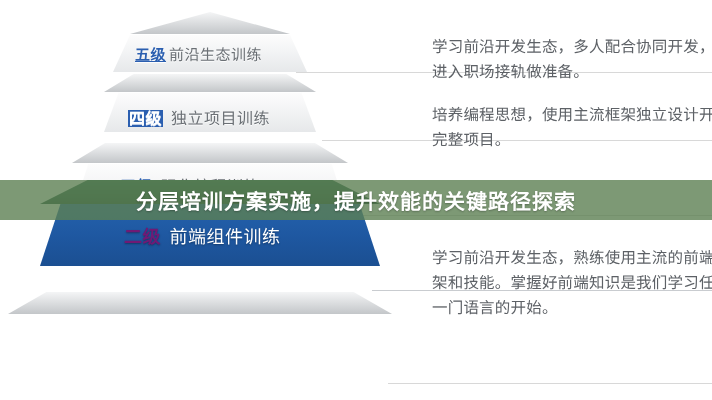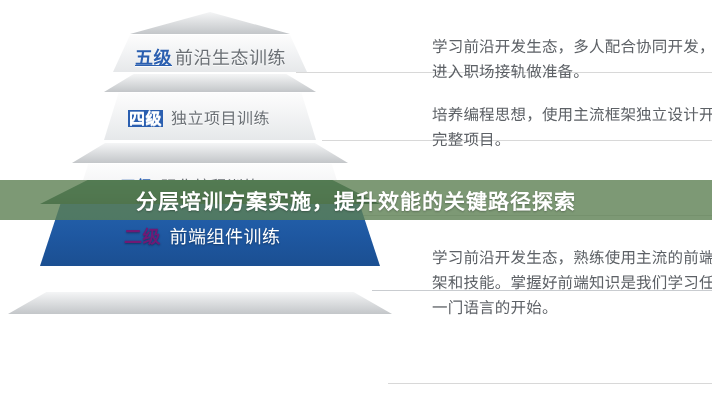--- a/index.html
+++ b/index.html
@@ -29,21 +29,21 @@
   }
   .tier .face.blue{
     background:linear-gradient(180deg,#2462ad 0%,#1e57a0 55%,#1b4f92 100%);
     box-shadow:none;
   }
   .tier .top.blue{
     background:linear-gradient(180deg,#2f6a54 0%,#245844 60%,#1d4b39 100%);
   }
   .tier-label{
     position:absolute;white-space:nowrap;
-    font-size:18px;letter-spacing:.5px;
+    font-size:15px;letter-spacing:.5px;
     color:#6b7075;
     text-shadow:0 1px 0 rgba(255,255,255,.85);
   }
   .tier-label .lv{color:#2b5fb0;font-weight:bold;margin-right:3px;}
   .tier-label .lv.u{text-decoration:underline;}
   .tier-label .lv.hl{background:#2b5fb0;color:#ffffff;text-decoration:none;padding:0 1px;}
   .tier-label.on-blue{color:#ffffff;text-shadow:0 1px 2px rgba(0,0,0,.35);}
   .tier-label.on-blue .lv{color:#701a75;background:transparent;}
 
   
@@ -86,21 +86,21 @@
     <div class="tier" style="left:113px;top:34px;width:194px;height:38px;">
       <div class="face" style="clip-path:polygon(9% 0%, 91% 0%, 100% 100%, 0% 100%);"></div>
       <div class="tier-label" style="left:22px;top:9px;">
         <span class="lv u">五级</span><span>前沿生态训练</span>
       </div>
     </div>
 
     <div class="tier" style="left:104px;top:74px;width:212px;height:18px;">
       <div class="top" style="clip-path:polygon(14% 0%, 86% 0%, 100% 100%, 0% 100%);"></div>
     </div>
-    <div class="tier" style="left:104px;top:92px;width:212px;height:48px;">
+    <div class="tier" style="left:104px;top:92px;width:212px;height:40px;">
       <div class="face" style="clip-path:polygon(7% 0%, 93% 0%, 100% 100%, 0% 100%);"></div>
       <div class="tier-label" style="left:24px;top:13px;font-size:16px;">
         <span class="lv hl">四级</span>
         <span>独立项目训练</span>
       </div>
     </div>
 
     <div class="tier" style="left:72px;top:143px;width:276px;height:20px;">
       <div class="top" style="clip-path:polygon(12% 0%, 88% 0%, 100% 100%, 0% 100%);"></div>
     </div>

